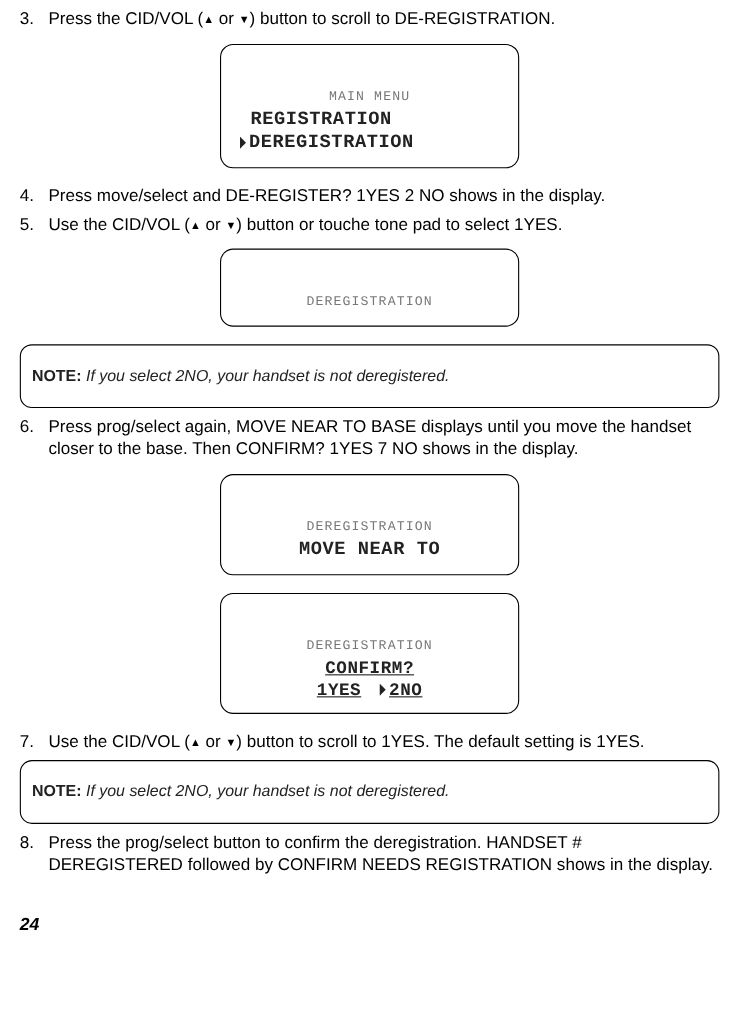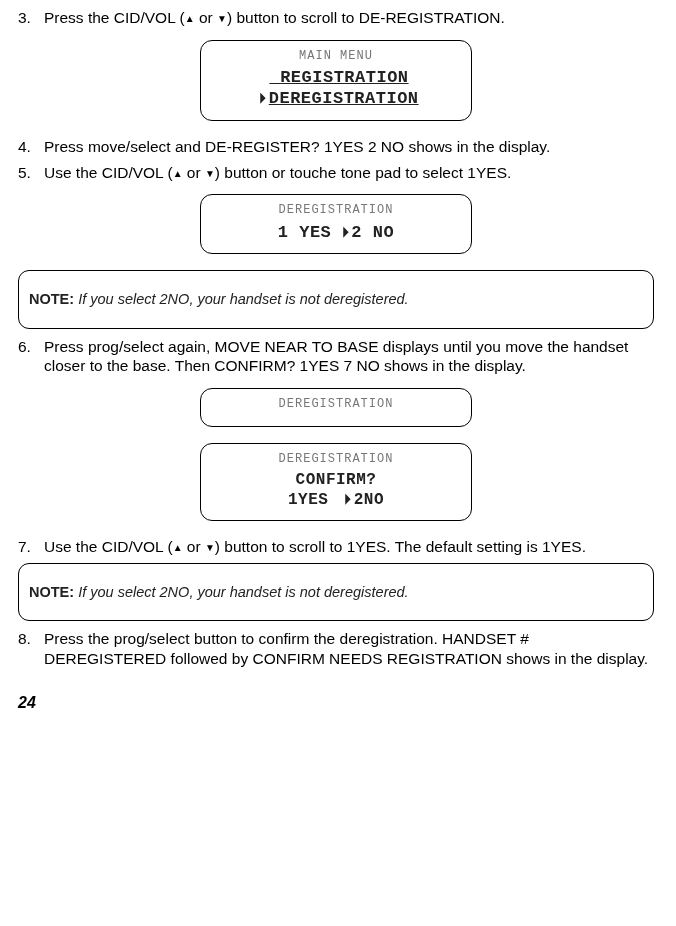--- a/index.html
+++ b/index.html
@@ -36,37 +36,38 @@
     margin: 12px auto 16px auto;
     padding: 8px 10px 10px 10px;
     text-align: center;
   }
   .screen-title {
     font-family: "Courier New", monospace;
     font-size: 12px;
     letter-spacing: 1px;
     color: #777;
     margin-bottom: 3px;
+    margin-top: 32px;
   }
   .screen-line {
     font-family: "Courier New", monospace;
     font-size: 17px;
     font-weight: bold;
     letter-spacing: 0.5px;
     color: #222;
     line-height: 1.25;
     white-space: pre;
   }
   .screen-line.small {
     font-size: 16px;
+    text-decoration: underline;
   }
   .left {
-    text-align: center;
+    text-align: left;
     padding-left: 6px;
-    text-decoration: underline;
   }
   .note {
     border: 1.5px solid #000;
     border-radius: 11px;
     padding: 19px 10px;
     margin: 6px 0 8px 0;
     font-size: 14.5px;
     font-style: italic;
     color: #222;
   }
@@ -83,21 +84,21 @@
     display: inline-block;
     font-size: 13px;
     transform: scaleY(1.4) scaleX(0.7);
     position: relative;
     top: -1px;
     margin-right: 1px;
   }
   .pagefoot {
     font-weight: bold;
     font-style: italic;
-    margin-top: 24px;
+    margin-top: 34px;
     font-size: 16px;
   }
   .confirm-line {
     display: flex;
     justify-content: center;
     gap: 16px;
   }
 </style>
 </head>
 <body>
@@ -129,38 +130,38 @@
 <li>
   <span class="num">5.</span>
   <span class="step-text">
     <span>Use the CID/VOL (</span><span class="arrow">▲</span><span> or </span><span class="arrow">▼</span><span>) button or touche tone pad to select </span><span class="italic">1YES</span><span>.</span>
   </span>
 </li>
 </ol>
 
 <div class="screen">
   <div class="screen-title">DEREGISTRATION</div>
-  <div class="screen-line"><span>1 YES </span><span class="tri">▶</span><span>2 NO</span></div>
 </div>
 
 <div class="note">
   <strong>NOTE:</strong><span> If you select </span><span>2NO</span><span>, your handset is not deregistered.</span>
 </div>
 
 <ol>
 <li>
   <span class="num">6.</span>
   <span class="step-text">
     <span>Press prog/select again, </span><span class="italic">MOVE NEAR TO BASE</span><span> displays until you move the handset closer to the base. Then </span><span class="italic">CONFIRM? 1YES 7 NO</span><span> shows in the display.</span>
   </span>
 </li>
 </ol>
 
 <div class="screen">
   <div class="screen-title">DEREGISTRATION</div>
+  <div class="screen-line">MOVE NEAR TO</div>
 </div>
 
 <div class="screen">
   <div class="screen-title">DEREGISTRATION</div>
   <div class="screen-line small">CONFIRM?</div>
   <div class="screen-line small confirm-line">
     <span>1YES</span>
     <span><span class="tri">▶</span><span>2NO</span></span>
   </div>
 </div>

